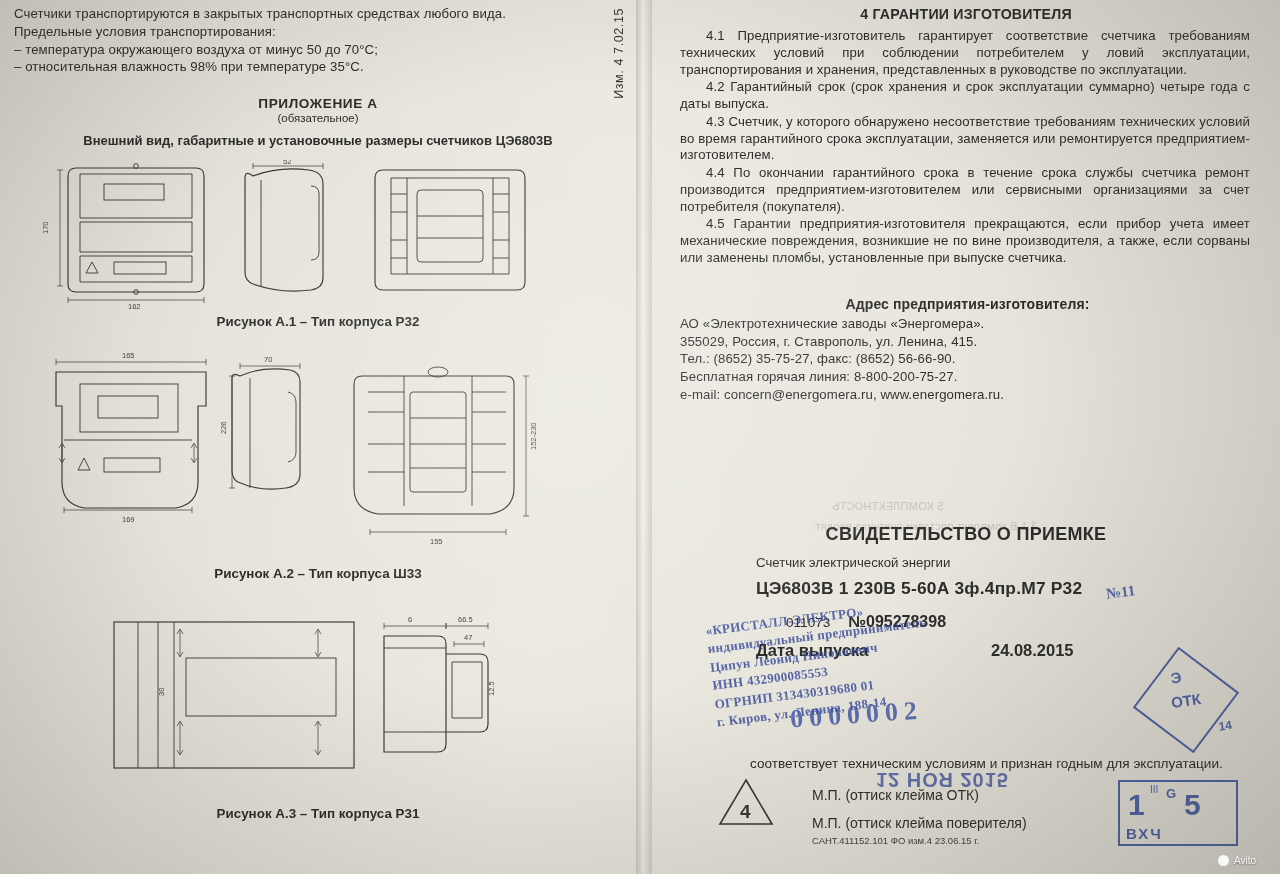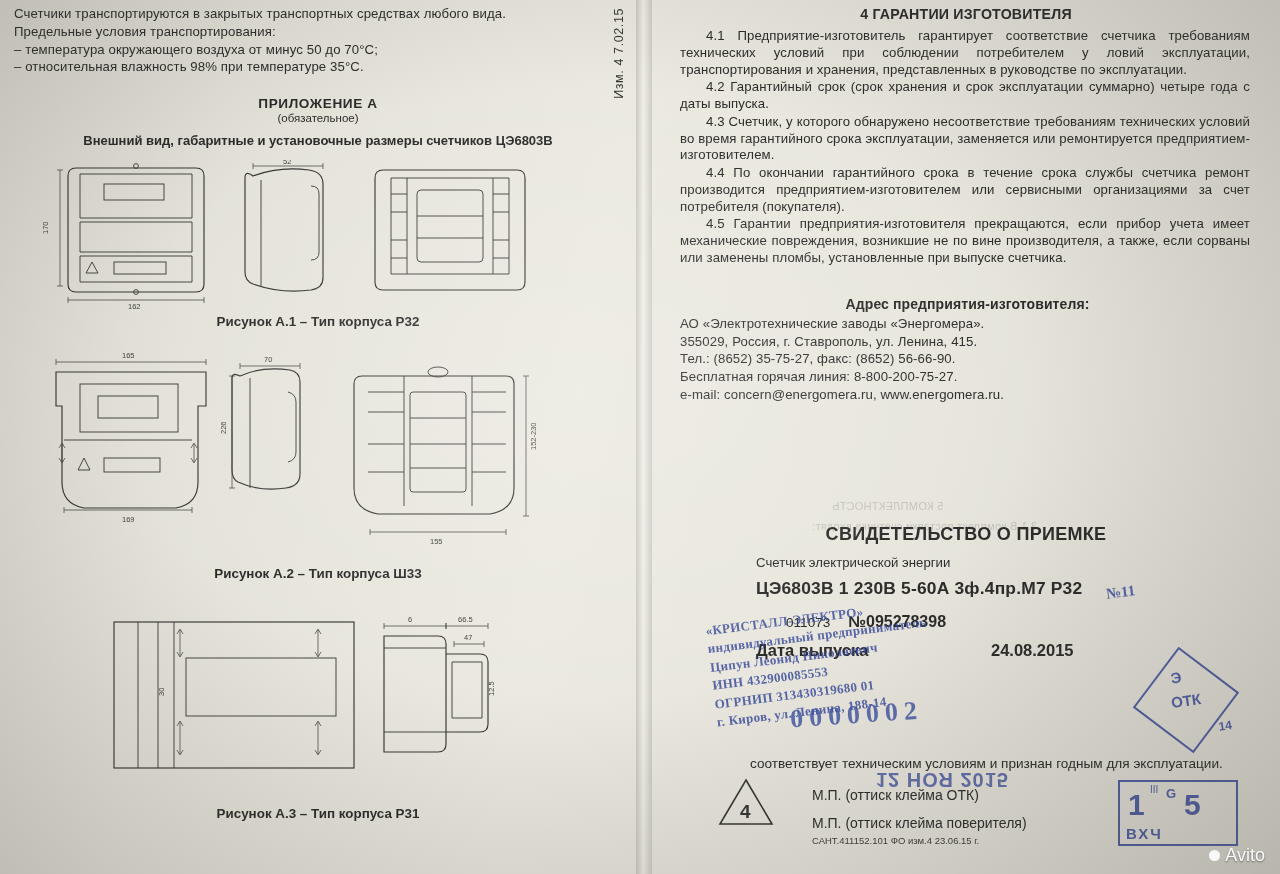--- a/index.html
+++ b/index.html
@@ -122,22 +122,22 @@
   .box-stamp .bot{position:absolute;left:6px;bottom:2px;font-size:15px;font-weight:bold;letter-spacing:2px;}
   .tri-svg{position:absolute;left:716px;top:776px;}
 
   
   .ghost{
     position:absolute;color:rgba(60,60,55,0.22);font-size:11px;
     transform:scaleX(-1);letter-spacing:.3px;font-family:"Liberation Sans",sans-serif;
   }
 
   .avito{
-    position:absolute;right:15px;bottom:8px;
-    color:#fff;font-size:18px;opacity:.92;
+    position:absolute;right:24px;bottom:8px;
+    color:#fff;font-size:10px;opacity:.92;
     display:flex;align-items:center;gap:5px;
     text-shadow:0 1px 2px rgba(0,0,0,.5);
   }
   .avito .dot{width:11px;height:11px;border-radius:50%;background:#fff;display:inline-block;}
 </style>
 </head>
 <body>
 
 <div class="page">
 

